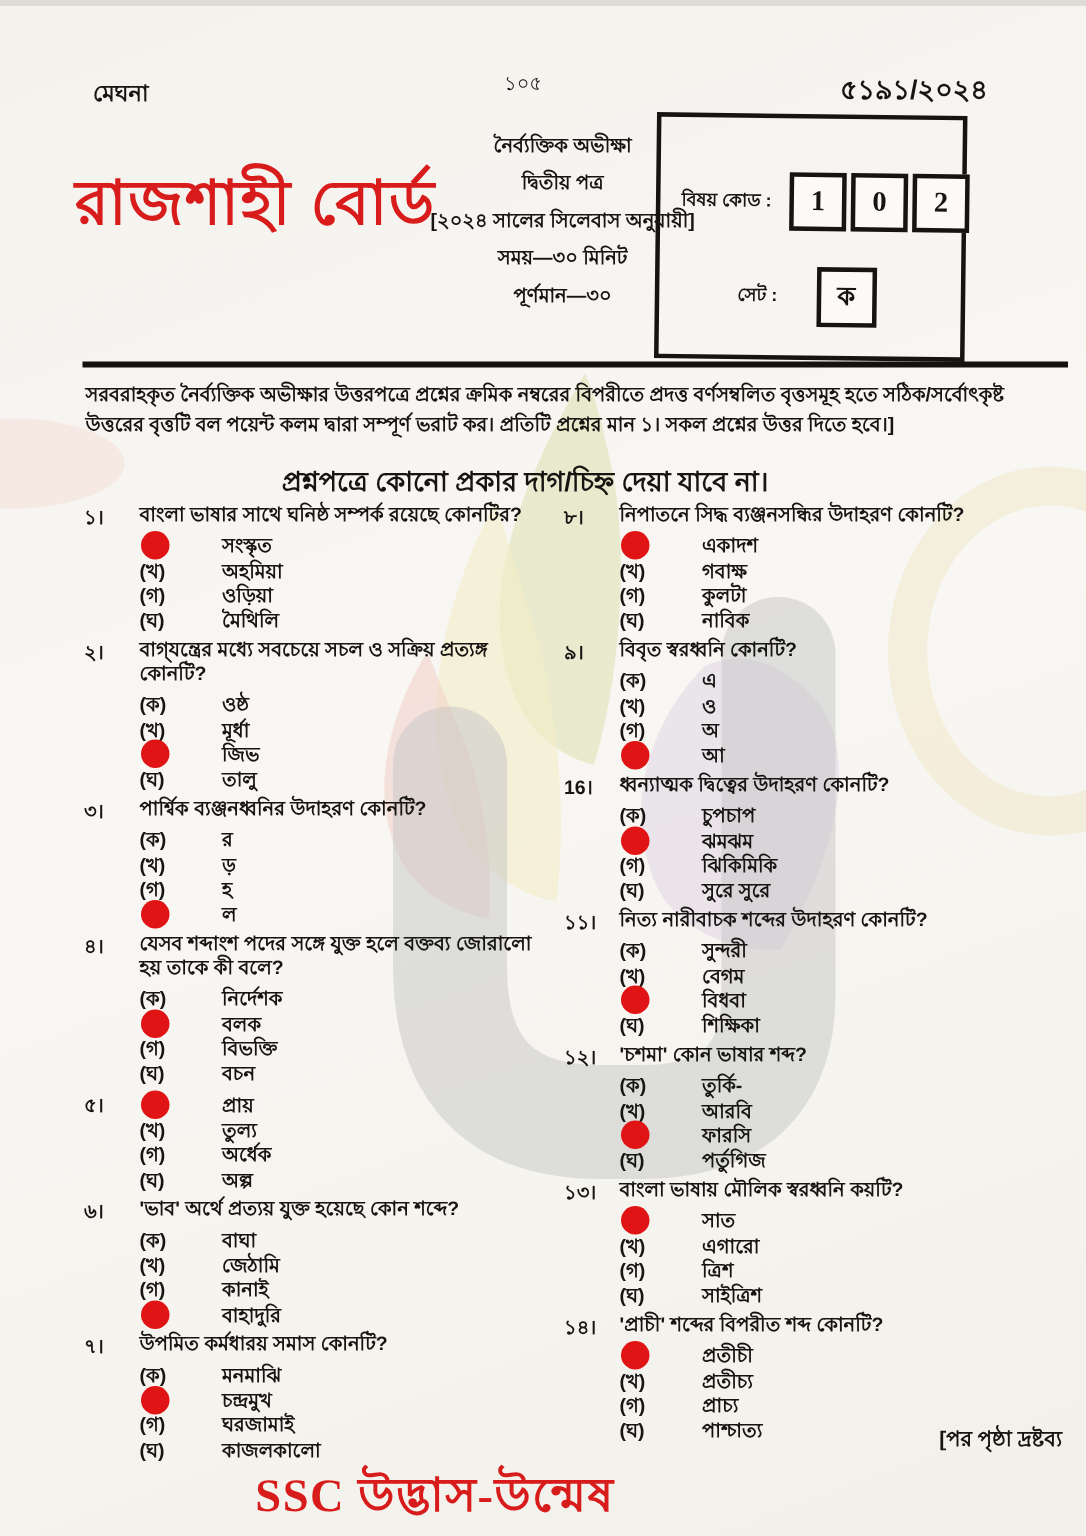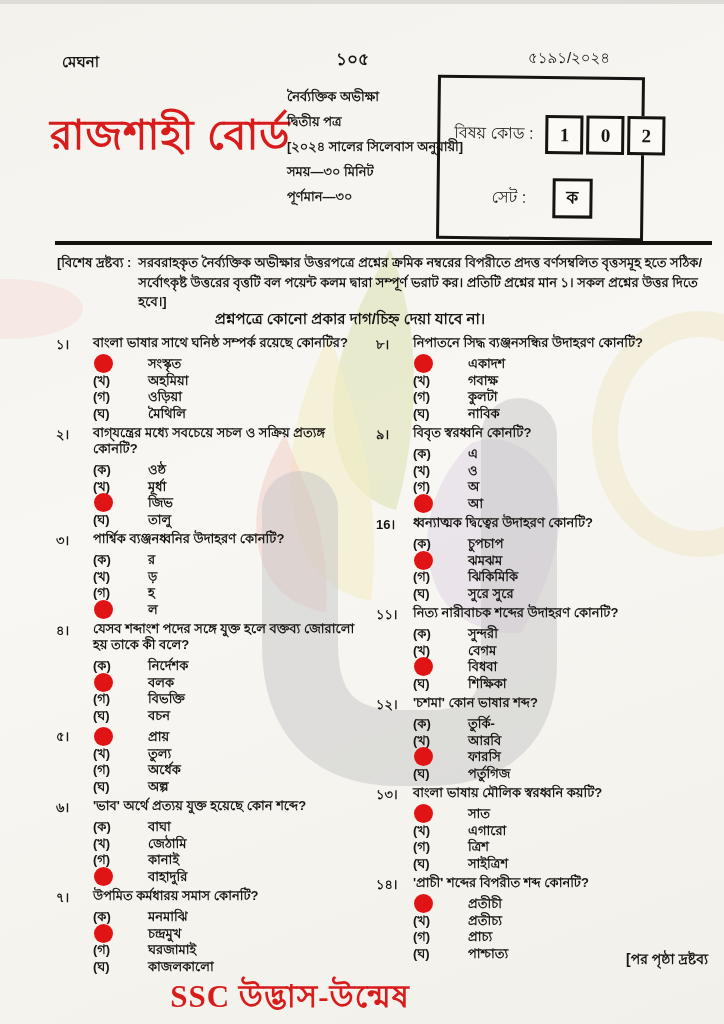--- a/index.html
+++ b/index.html
@@ -6,58 +6,58 @@
   .page{
     position:relative; width:724px; height:1024px; margin:4px auto;
     background:linear-gradient(160deg,#f4f2ed 0%,#f8f7f3 45%,#f2f0ea 100%);
     overflow:hidden; font-family:"Liberation Sans",sans-serif; color:#171512;
   }
   .page > *{position:absolute; z-index:1;}
   .wm{z-index:0; left:0; top:0; pointer-events:none;}
 
   
   .top-note{left:62px; top:46px; font-size:15px; font-weight:700;}
-  .top-num{left:336px; top:42px; font-size:17px; font-weight:700;}
-  .top-serial{left:528px; top:42px; font-size:15px; font-weight:400;}
+  .top-num{left:336px; top:42px; font-size:13px; font-weight:400;}
+  .top-serial{left:560px; top:42px; font-size:18px; font-weight:700;}
 
   .board-title{
     left:50px; top:99px; font-size:41px; font-weight:700; white-space:nowrap;
     color:var(--accent,#d81c1c); letter-spacing:1px;
   }
 
   .exam-info{left:287px; top:80px; font-size:13px; font-weight:700; line-height:25px;}
-  .exam-info div{white-space:nowrap;}
+  .exam-info div{white-space:nowrap;text-align:center;}
 
   .code-box{
     left:437px; top:72px; width:201px; height:158px;
     border:3px solid #161412; transform:rotate(0.7deg); background:transparent;
   }
   .cb-row{display:flex; align-items:center;}
   .cb-row1{margin:36px 0 0 14px;}
   .cb-row2{margin:24px 0 0 52px;}
-  .cb-label{font-size:16px; font-weight:400; white-space:nowrap;}
+  .cb-label{font-size:12px; font-weight:700; white-space:nowrap;}
   .digits{display:flex; margin-left:9px;}
   .digit{
     width:32px; height:33px; border:3px solid #161412; margin-left:3px;
     display:flex; align-items:center; justify-content:center;
     font:700 19px "Liberation Serif",serif; background:#fbfaf7;
   }
   .set-box{
     width:34px; height:34px; border:3px solid #161412; margin-left:26px;
     display:flex; align-items:center; justify-content:center;
     font-size:17px; font-weight:700; background:#fbfaf7;
   }
 
   .rule{left:55px; top:237px; width:657px; height:4px; background:#14110e;}
 
   .notice{left:57px; top:249px; width:652px; display:flex; font-size:13px; font-weight:700; line-height:19.5px;}
   .notice-label{white-space:nowrap; margin-right:7px;}
   .notice-body{flex:1;}
 
-  .warning{left:0; top:303px; width:700px; text-align:center; font-size:15px; font-weight:700;}
+  .warning{left:0; top:303px; width:700px; text-align:center; font-size:18px; font-weight:700;}
 
   .questions{left:56px; top:331px; width:658px; display:flex;}
   .qcol{display:block;}
   .qcol-left{width:306px;}
   .qcol-right{width:338px; margin-left:14px;}
   .q{display:flex; margin-bottom:5px;}
   .qnum{width:37px; flex-shrink:0; font-size:13px; font-weight:700;}
   .qbody{flex:1;}
   .qtext{font-size:13px; font-weight:700; line-height:16px; margin-bottom:3px;}
   .opt{display:flex; align-items:flex-start; height:16.5px; font-size:13px;}
@@ -111,21 +111,20 @@
     </div>
     <div class="cb-row cb-row2">
       <span class="cb-label">সেট :</span>
       <span class="set-box">ক</span>
     </div>
   </div>
 
   <div class="rule"></div>
 
   <div class="notice">
-    <span class="notice-label">[বিশেষ দ্রষ্টব্য :</span>
     <span class="notice-body">সরবরাহকৃত নৈর্ব্যক্তিক অভীক্ষার উত্তরপত্রে প্রশ্নের ক্রমিক নম্বরের বিপরীতে প্রদত্ত বর্ণসম্বলিত বৃত্তসমূহ হতে সঠিক/সর্বোৎকৃষ্ট উত্তরের বৃত্তটি বল পয়েন্ট কলম দ্বারা সম্পূর্ণ ভরাট কর। প্রতিটি প্রশ্নের মান ১। সকল প্রশ্নের উত্তর দিতে হবে।]</span>
   </div>
 
   <div class="warning">প্রশ্নপত্রে কোনো প্রকার দাগ/চিহ্ন দেয়া যাবে না।</div>
 
   <div class="questions">
     <div class="qcol qcol-left">
         <div class="q">
           <div class="qnum">১।</div>
           <div class="qbody">

